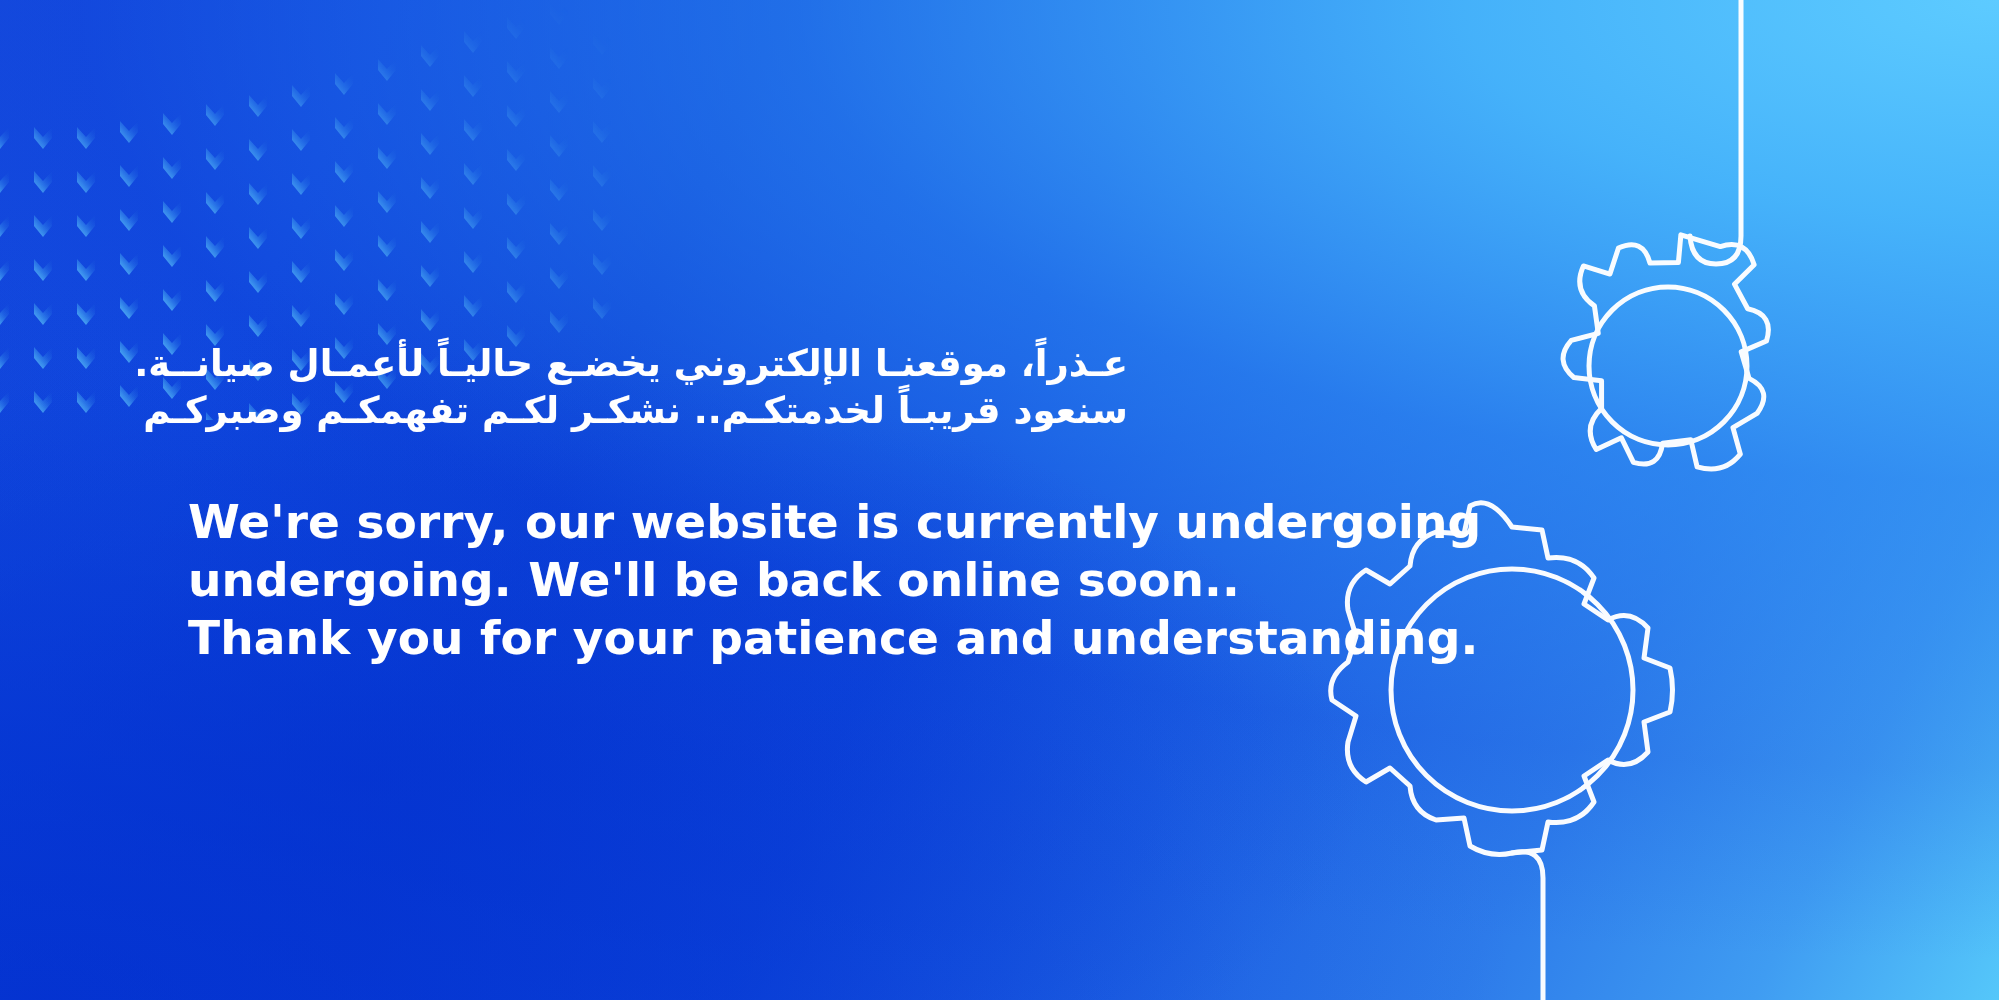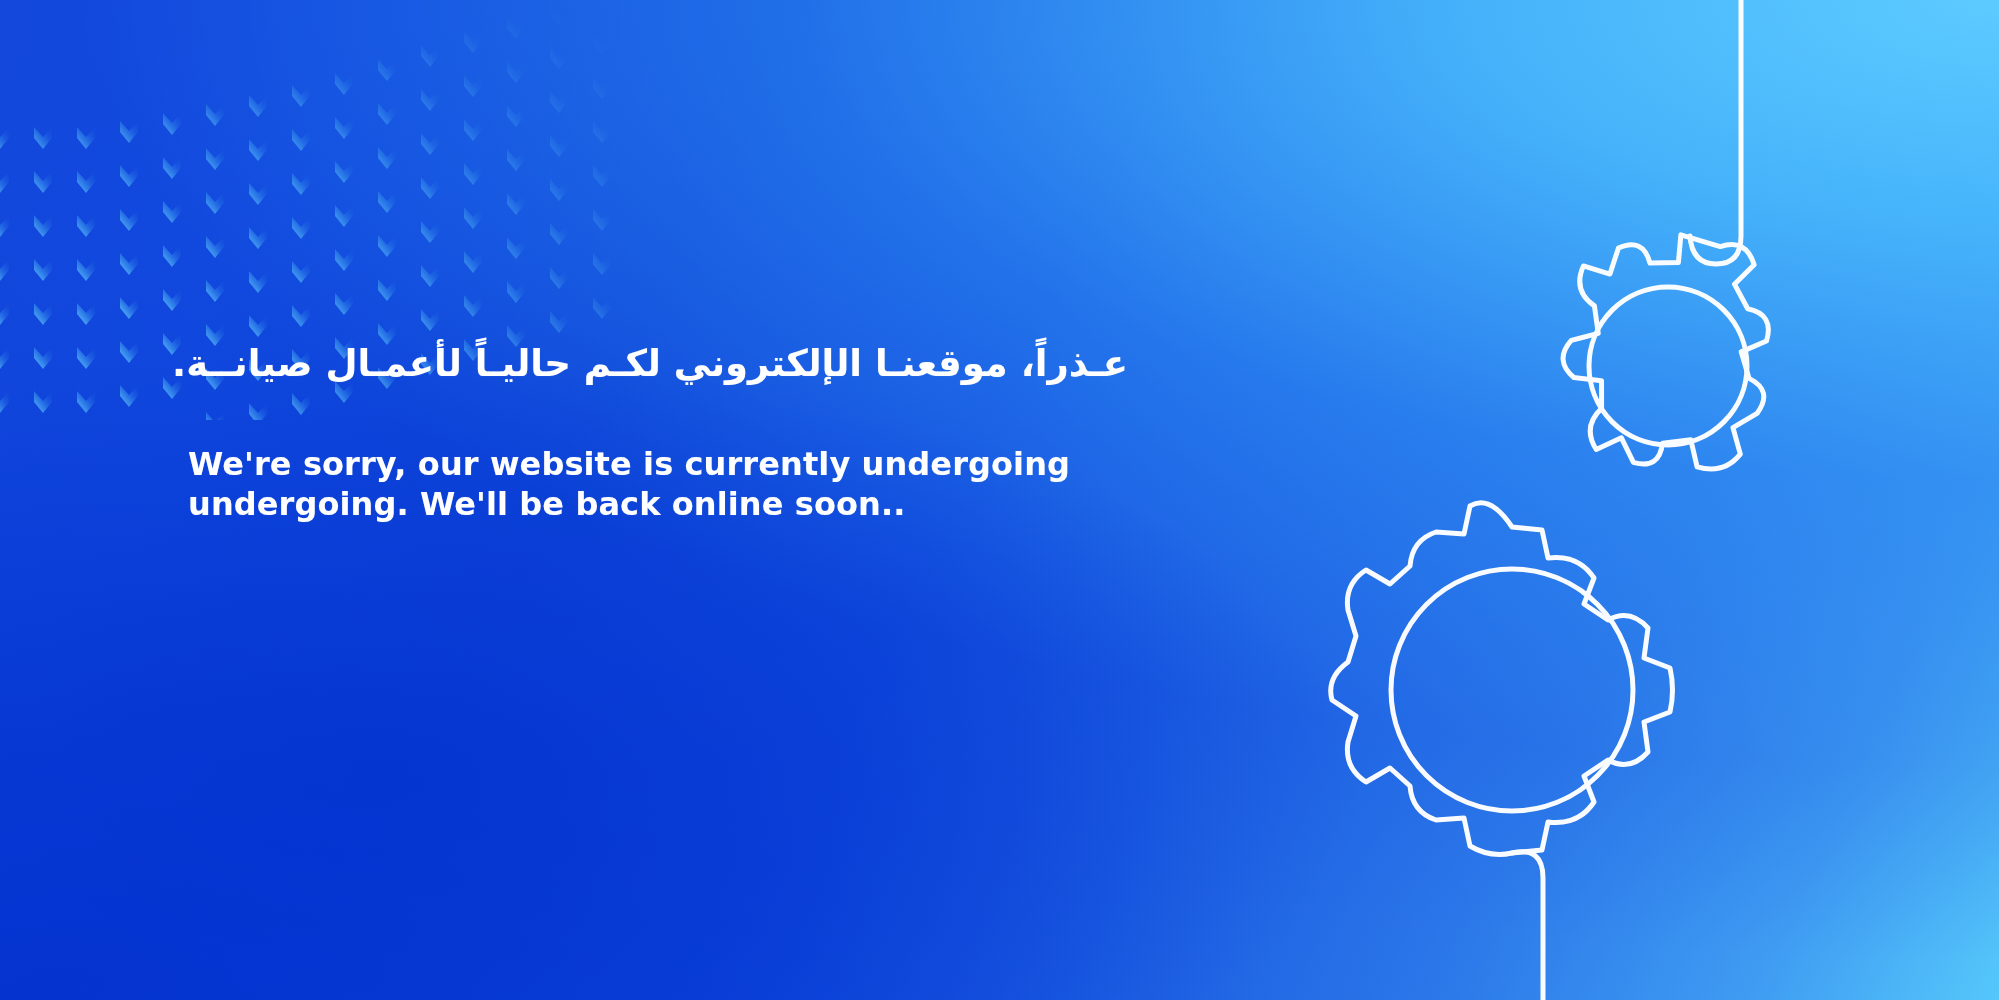--- a/index.html
+++ b/index.html
@@ -93,21 +93,21 @@
     letter-spacing: 0.2px;
     width: 940px;
     margin: 0;
     text-shadow: 0 0 1px rgba(255,255,255,0.25);
   }
   .ar-line { display: block; white-space: nowrap; }
 
   .en-block {
     margin-top: 58px;
     color: #ffffff;
-    font-size: 32px;
+    font-size: 47px;
     line-height: 1.24;
     font-weight: 600;
     letter-spacing: 0.1px;
     direction: ltr;
     text-align: left;
     text-shadow: 0 0 1px rgba(255,255,255,0.25);
   }
   .en-line { display: block; white-space: nowrap; }
 </style>
 </head>
@@ -376,23 +376,25 @@
 
       <circle cx="1512" cy="690" r="121"></circle>
 
       <path d="M1512 853 Q1543 846 1543 878 L1543 1010"></path>
     </g>
   </svg>
 
   <div class="copy">
 
     <div class="ar-block" lang="ar">
-      <span class="ar-line">عـذراً، موقعنـا الإلكتروني لكـم حاليـاً لأعمـال صيانــة.</span>
+      <span class="ar-line">عـذراً، موقعنـا الإلكتروني يخضـع حاليـاً لأعمـال صيانــة.</span>
+      <span class="ar-line">سنعود قريبـاً لخدمتكـم.. نشكـر لكـم تفهمكـم وصبركـم</span>
     </div>
 
     <div class="en-block" lang="en">
       <span class="en-line">We're sorry, our website is currently undergoing</span>
       <span class="en-line">undergoing. We'll be back online soon..</span>
+      <span class="en-line">Thank you for your patience and understanding.</span>
     </div>
 
   </div>
 
 </div>
 
 </body></html>

